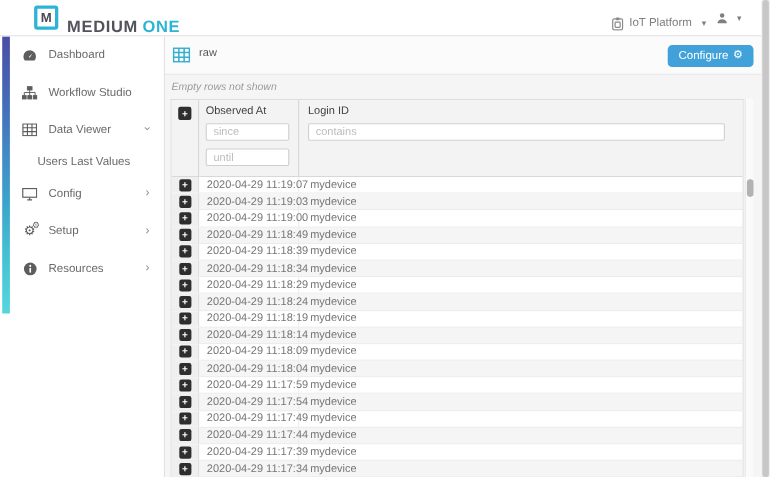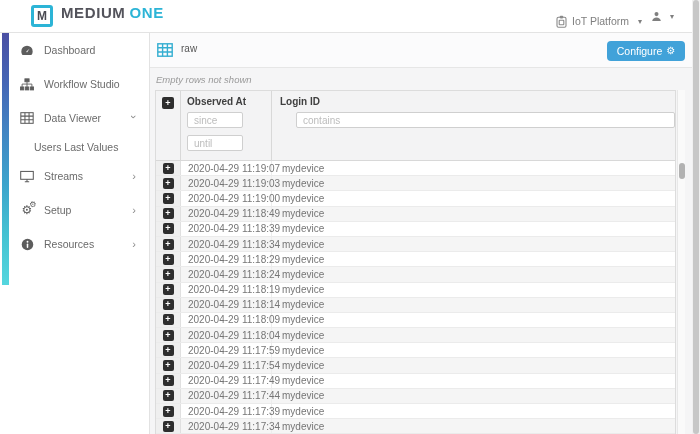--- a/index.html
+++ b/index.html
@@ -6,21 +6,21 @@
   html,body { width:700px; height:434px; }
   body { font-family: "Liberation Sans", sans-serif; background:#fff; }
   .app { position:relative; width:700px; height:434px; overflow:hidden; background:#fff; }
 
   
   .topbar { position:absolute; left:0; top:0; right:8px; height:33px; background:#fff;
             border-bottom:1px solid #e3e3e3; z-index:6; }
   .logo-box { position:absolute; left:31px; top:5px; width:22px; height:22px;
               border:3px solid #2cb4d6; border-radius:3px; display:flex; align-items:center;
               justify-content:center; font-weight:bold; font-size:12px; color:#4a4a52; background:#fff; }
-  .brand-text { position:absolute; left:61px; top:4px; font-size:15px; font-weight:bold;
+  .brand-text { position:absolute; left:61px; top:16px; font-size:15px; font-weight:bold;
                 letter-spacing:.6px; color:#53535b; white-space:nowrap; }
   .brand-one { color:#2cb4d6; margin-left:4px; }
   .platform-menu { position:absolute; left:556px; top:0; height:42px; display:flex;
                    align-items:center; gap:5px; color:#7f7f7f; font-size:10.5px; cursor:pointer; }
   .caret { font-size:8px; color:#7f7f7f; margin-left:4px; }
   .user-menu { position:absolute; left:651px; top:0; height:33px; display:flex;
                align-items:center; gap:4px; cursor:pointer; }
 
   
   .sidebar { position:absolute; left:2px; top:33px; width:148px; bottom:0; background:#fff;
@@ -51,28 +51,28 @@
   .note { position:absolute; left:7px; top:41px; font-style:italic; color:#9a9a9a; font-size:9.5px; }
 
   
   .data-table { position:absolute; left:6px; top:57px; width:521px; bottom:0;
                 background:#fff; border:1px solid #dcdcdc; border-bottom:none; overflow:hidden; }
   .thead { height:70px; background:#f3f3f4; border-bottom:1px solid #d8d8d8;
            display:grid; grid-template-columns:25px 91px 1fr; }
   .h-expand { border-right:1px solid #d8d8d8; display:flex; justify-content:center; padding-top:6px; }
   .h-observed { border-right:1px solid #d8d8d8; padding:5px 6px; }
   .h-login { padding:5px 8px; }
-  .col-label { font-size:10px; font-weight:bold; color:#3f3f3f; display:block; margin-bottom:5px; }
+  .col-label { font-size:10px; font-weight:normal; color:#3f3f3f; display:block; margin-bottom:5px; }
   .flt { display:block; border:1px solid #cfcfcf; border-radius:2px; height:16px;
          font-size:10px; padding:0 6px; color:#555; background:#fff; outline:none;
          font-family:"Liberation Sans",sans-serif; }
   .flt::placeholder { color:#bcbcbc; }
-  .flt-since, .flt-until { width:56px; }
+  .flt-since, .flt-until { width:76px; }
   .flt-until { margin-top:7px; }
-  .flt-contains { width:calc(100% - 8px);margin-left:16px; }
+  .flt-contains { width:calc(100% - 8px); }
 
   .tbody { position:absolute; left:0; right:0; top:70px; bottom:0; overflow:hidden; }
   .trow { display:grid; grid-template-columns:25px 91px 1fr; height:15.2px;
           font-size:10px; color:#757575; border-bottom:1px solid #ebebeb; background:#fff; }
   .trow.alt { background:#f5f5f5; }
   .cell-expand { background:#efefef; border-right:1px solid #e0e0e0; display:flex;
                  align-items:center; justify-content:center; }
   .plus-btn { width:11px; height:11px; background:#2e2e2e; border:none; border-radius:2px;
               color:#fff; display:flex; align-items:center; justify-content:center;
               padding:0; cursor:pointer; }
@@ -168,21 +168,21 @@
       </div>
 
 
       <div class="side-item">
         <span class="ico">
           <svg width="14" height="13" viewBox="0 0 16 14" fill="none" stroke="#5d5d5d" stroke-width="1.2">
             <rect x="0.8" y="1.2" width="14.4" height="9"></rect>
             <path d="M5.5 13h5M8 10.2V13"></path>
           </svg>
         </span>
-        <span>Streams</span>
+        <span>Config</span>
         <span class="chev">›</span>
       </div>
 
       <div class="side-item">
         <span class="ico">
             <span class="gear-pair"><span>⚙</span><span class="small-gear">⚙</span></span>
           </span>
         <span>Setup</span>
         <span class="chev">›</span>
       </div>

